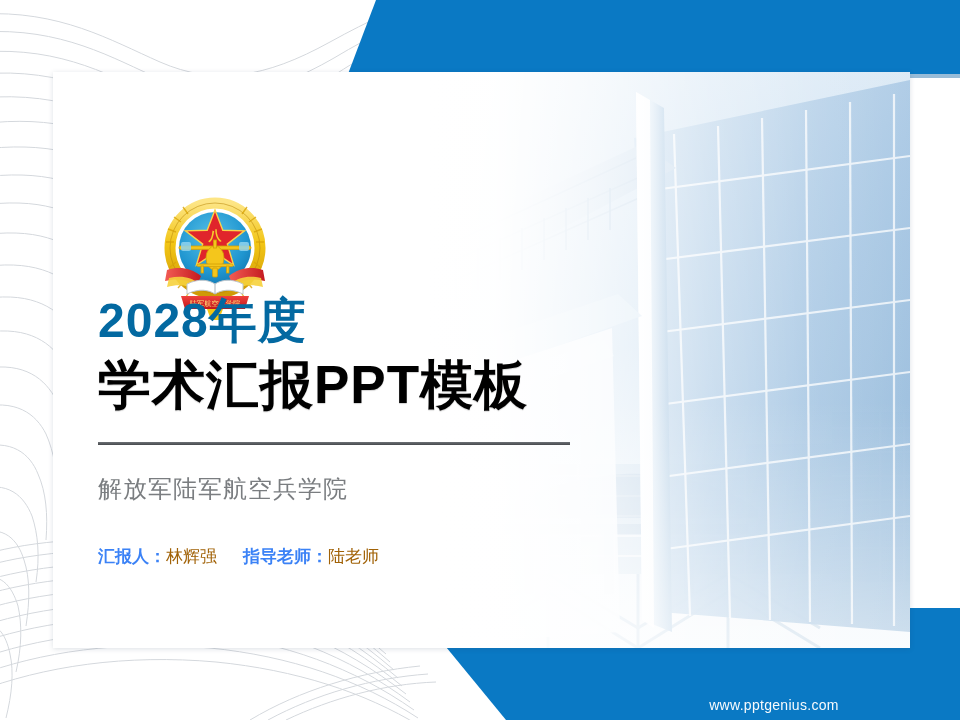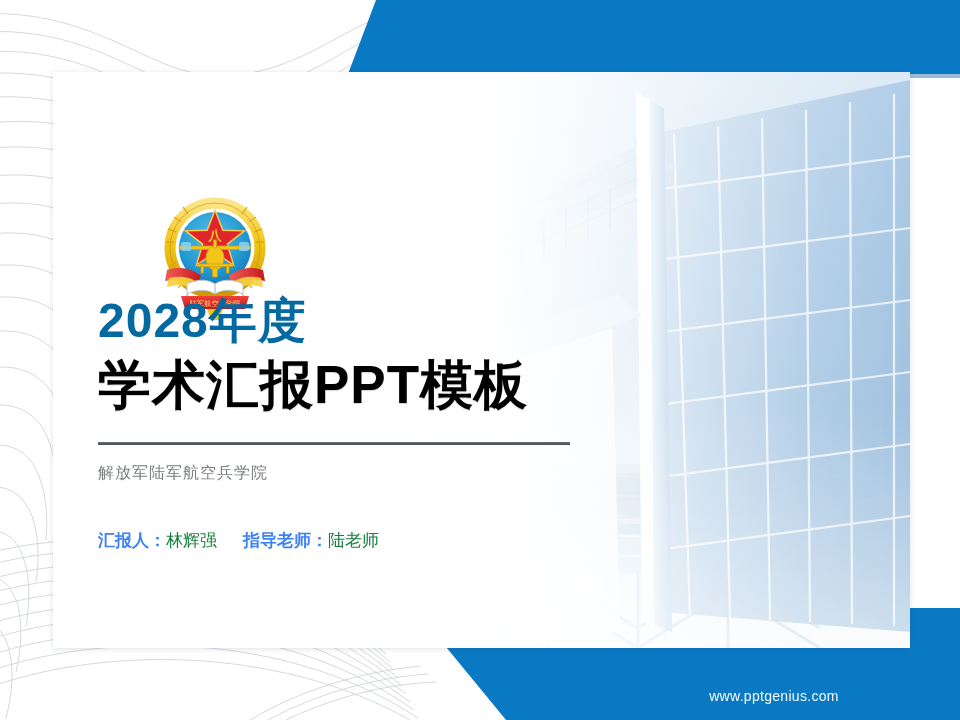--- a/index.html
+++ b/index.html
@@ -53,34 +53,34 @@
   .t-main{
     font-size:53px;line-height:62px;font-weight:bold;color:#000000;
     letter-spacing:1px;margin:2px 0 0 0;white-space:nowrap;
     text-shadow:0 1px 1px rgba(0,0,0,.18);
   }
   .divider{
     margin-top:26px;width:472px;height:3px;
     background:linear-gradient(to bottom,#6d7176,#46494d);
   }
   .t-org{
-    margin-top:12px;font-size:16px;line-height:32px;color:#7a7d80;
+    margin-top:28px;font-size:24px;line-height:32px;color:#7a7d80;
     letter-spacing:1px;white-space:nowrap;
   }
   .t-people{
     margin-top:40px;font-size:17px;line-height:24px;color:#3b3d40;
     white-space:nowrap;
   }
   .t-people .lbl{font-weight:bold;color:#3b82f6;}
-  .t-people .val{font-weight:normal;color:#15803d;}
+  .t-people .val{font-weight:normal;color:#a16207;}
   .t-people .gap{display:inline-block;width:26px;}
 
   
   .footer-url{
-    position:absolute;left:0;bottom:16px;width:948px;
+    position:absolute;left:0;bottom:7px;width:948px;
     text-align:center;color:#ffffff;font-size:14px;letter-spacing:.3px;
     opacity:.97;
   }
   .footer-url span{position:relative;left:300px;}
 </style>
 </head>
 <body>
 
 <div id="slide">
 

